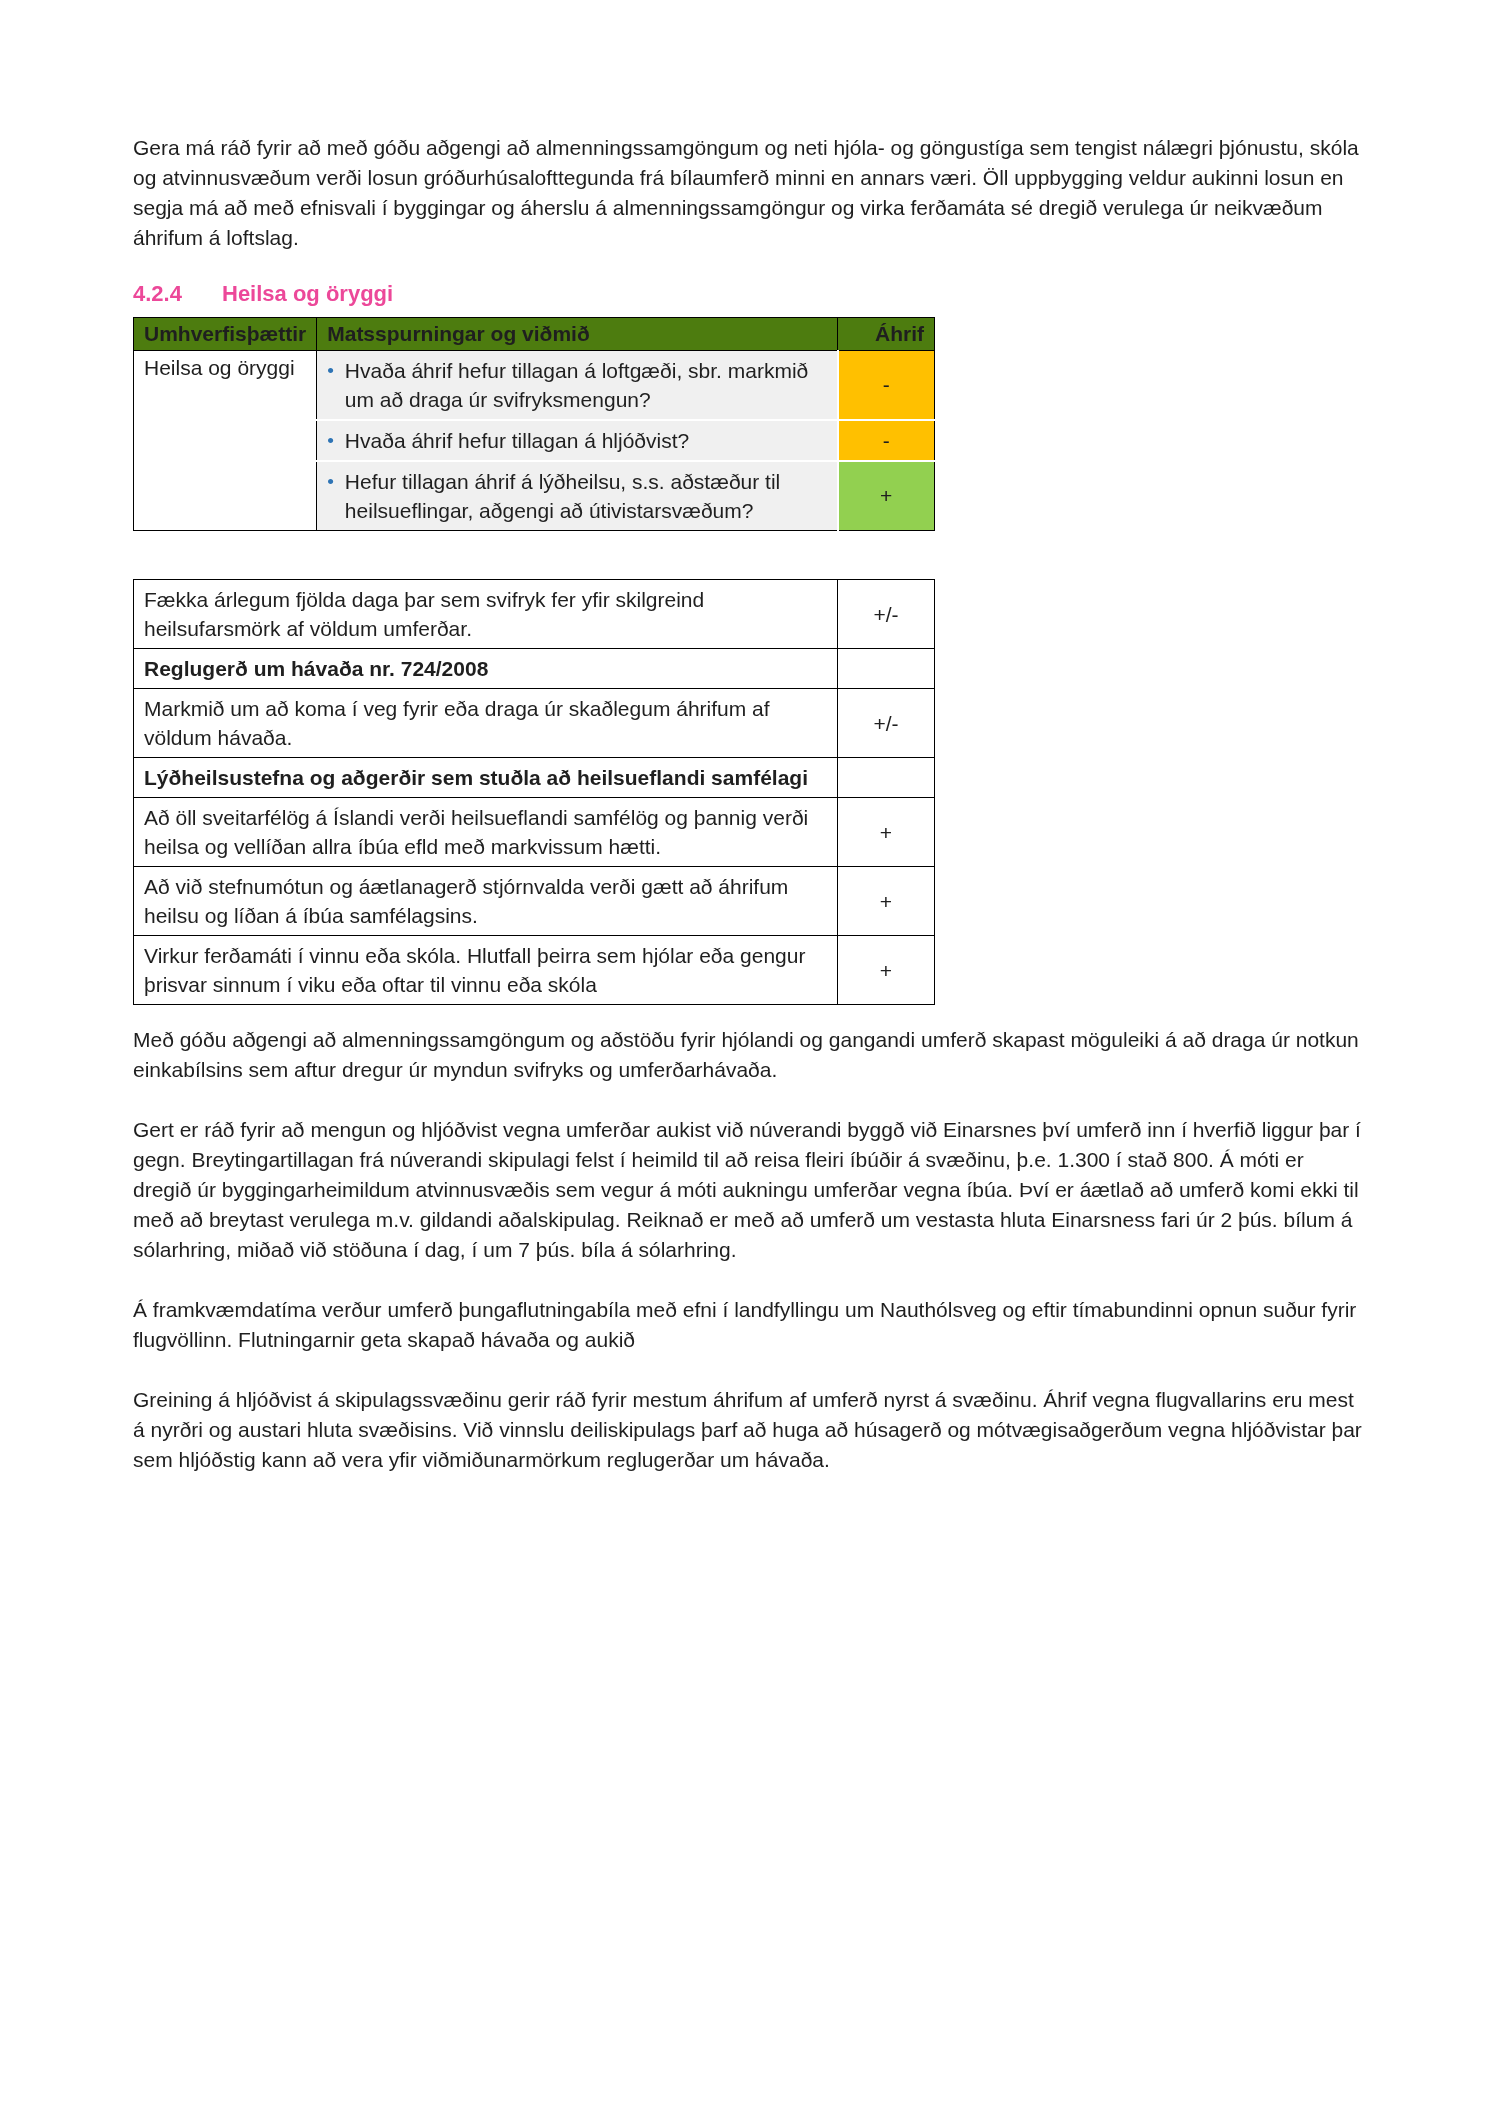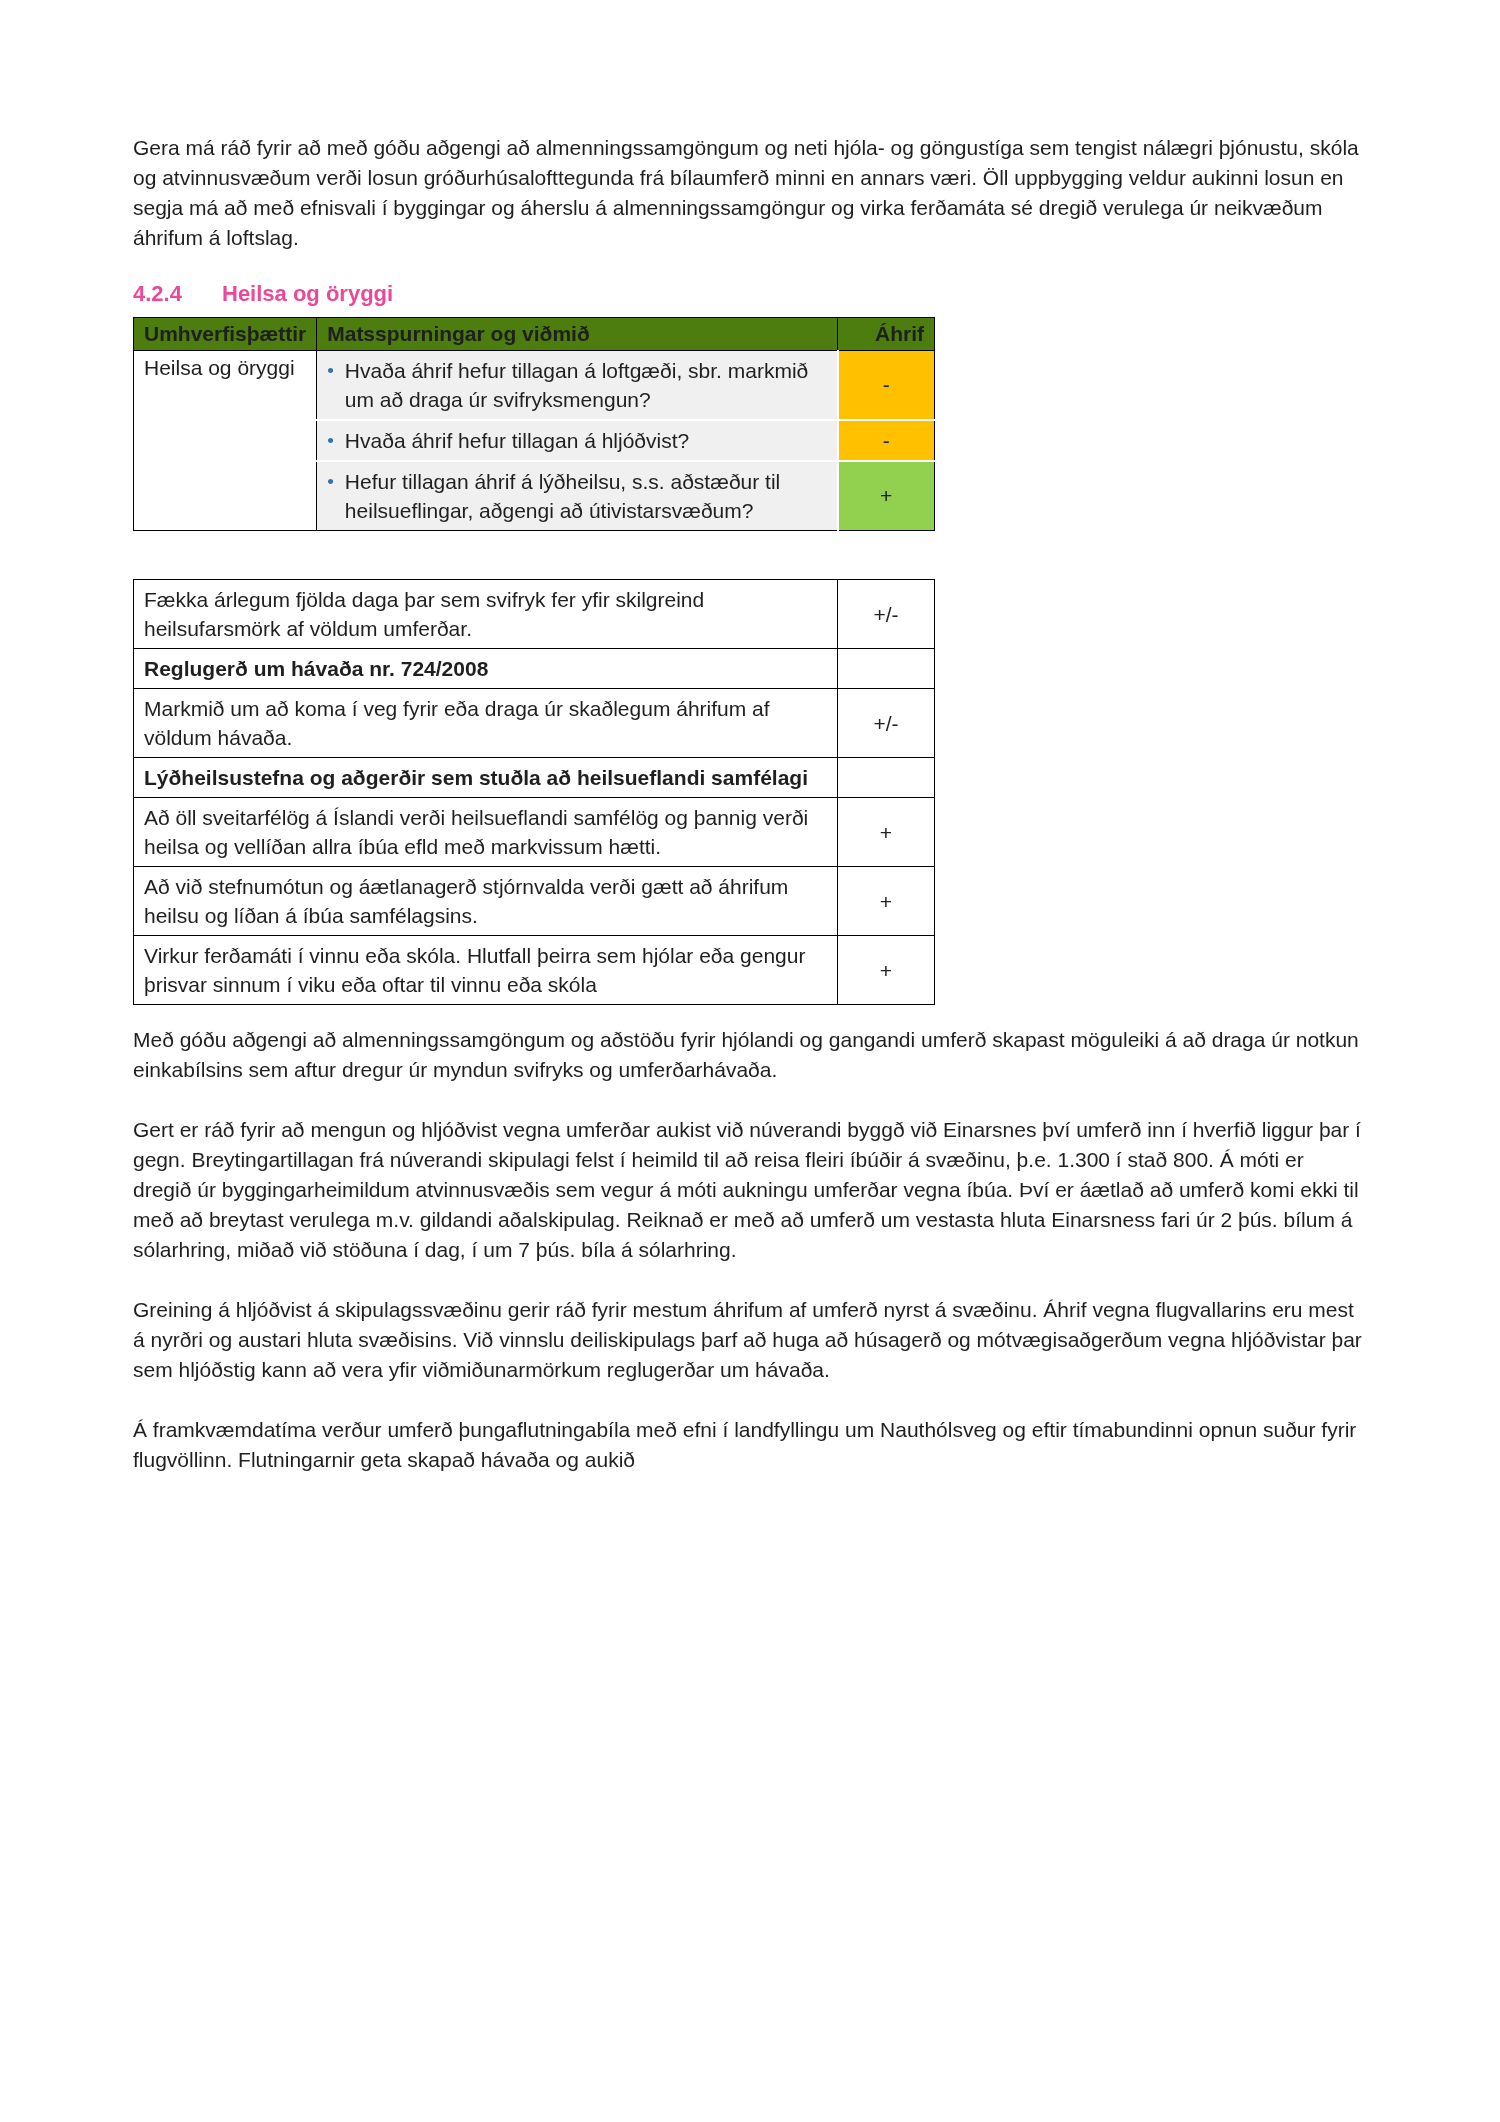--- a/index.html
+++ b/index.html
@@ -165,19 +165,19 @@
       </tr>
       <tr>
         <td class="crit">Virkur ferðamáti í vinnu eða skóla. Hlutfall þeirra sem hjólar eða gengur þrisvar sinnum í viku eða oftar til vinnu eða skóla</td>
         <td class="rating">+</td>
       </tr>
     </tbody>
       </table>
 
     <p class="body" style="margin-top:20px;">Með góðu aðgengi að almenningssamgöngum og aðstöðu fyrir hjólandi og gangandi umferð skapast möguleiki á að draga úr notkun einkabílsins sem aftur dregur úr myndun svifryks og umferðarhávaða.</p>
     <p class="body" style="margin-top:30px;">Gert er ráð fyrir að mengun og hljóðvist vegna umferðar aukist við núverandi byggð við Einarsnes því umferð inn í hverfið liggur þar í gegn. Breytingartillagan frá núverandi skipulagi felst í heimild til að reisa fleiri íbúðir á svæðinu, þ.e. 1.300 í stað 800. Á móti er dregið úr byggingarheimildum atvinnusvæðis sem vegur á móti aukningu umferðar vegna íbúa. Því er áætlað að umferð komi ekki til með að breytast verulega m.v. gildandi aðalskipulag. Reiknað er með að umferð um vestasta hluta Einarsness fari úr 2 þús. bílum á sólarhring, miðað við stöðuna í dag, í um 7 þús. bíla á sólarhring.</p>
+    <p class="body" style="margin-top:30px;">Á framkvæmdatíma verður umferð þungaflutningabíla með efni í landfyllingu um Nauthólsveg og eftir tímabundinni opnun suður fyrir flugvöllinn. Flutningarnir geta skapað hávaða og aukið</p>
     <p class="body" style="margin-top:30px;">Greining á hljóðvist á skipulagssvæðinu gerir ráð fyrir mestum áhrifum af umferð nyrst á svæðinu. Áhrif vegna flugvallarins eru mest á nyrðri og austari hluta svæðisins. Við vinnslu deiliskipulags þarf að huga að húsagerð og mótvægisaðgerðum vegna hljóðvistar þar sem hljóðstig kann að vera yfir viðmiðunarmörkum reglugerðar um hávaða.</p>
-    <p class="body" style="margin-top:30px;">Á framkvæmdatíma verður umferð þungaflutningabíla með efni í landfyllingu um Nauthólsveg og eftir tímabundinni opnun suður fyrir flugvöllinn. Flutningarnir geta skapað hávaða og aukið</p>
 
   </div>
 
   <div class="page-number">12</div>
 </div>
 
 </body></html>

